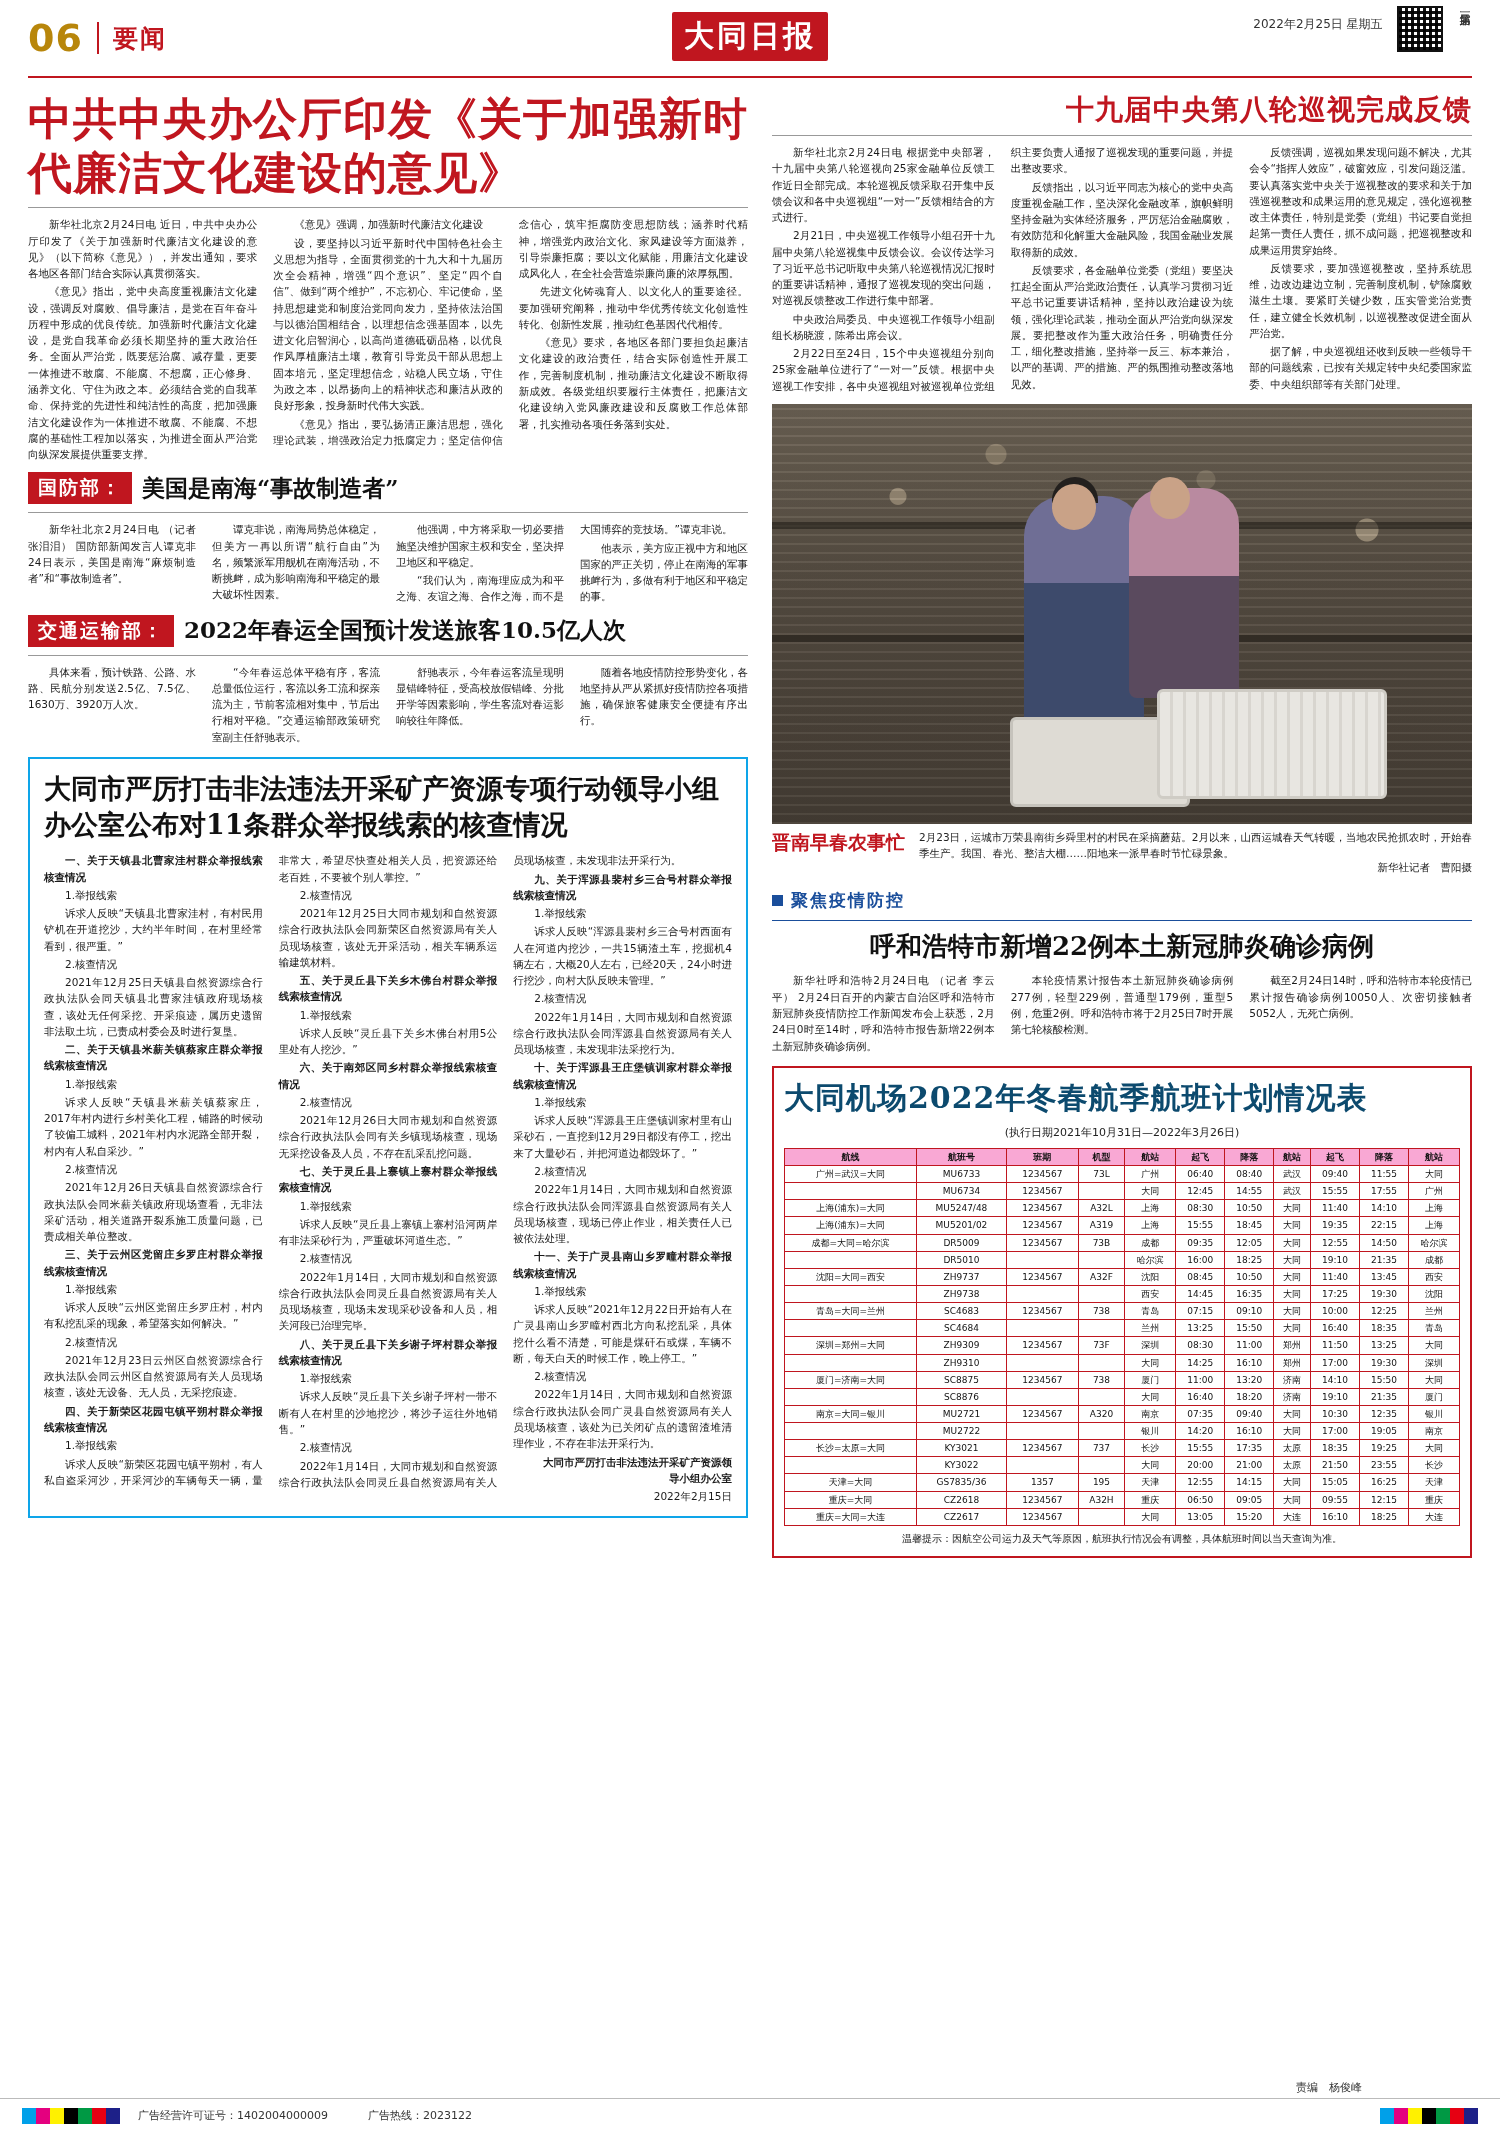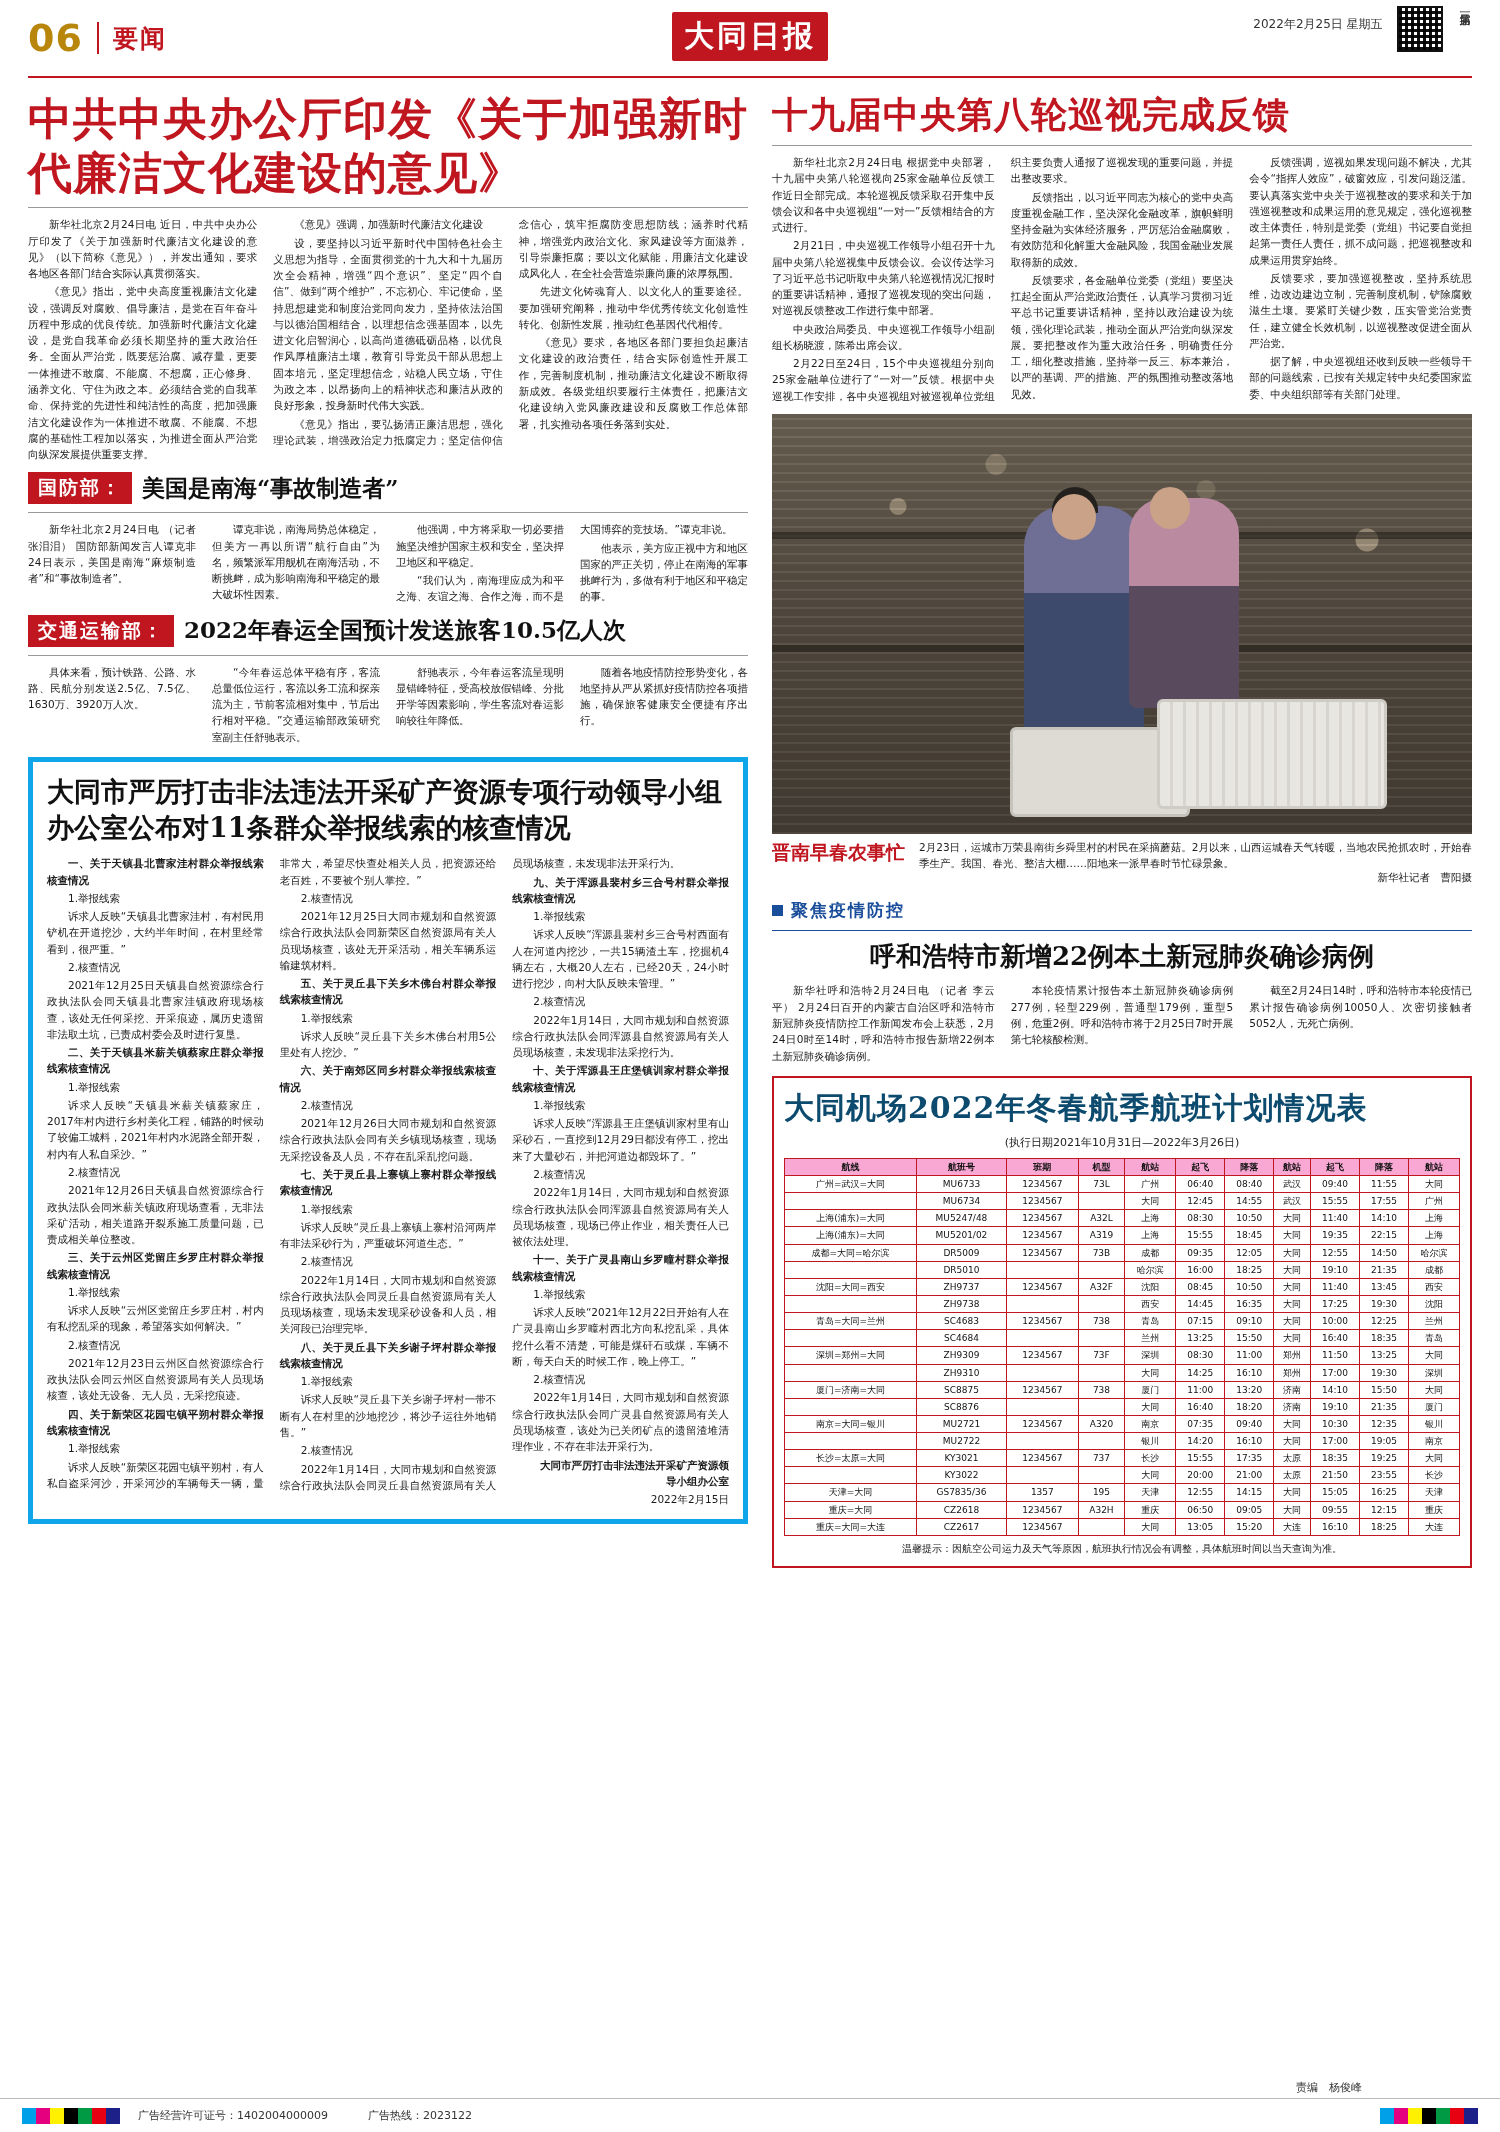--- a/index.html
+++ b/index.html
@@ -34,39 +34,39 @@
   .col-left-top { width:720px; }
   .col-right-top { flex:1; }
 
   .h1-main {
     font-family:"DejaVu Serif", serif;
     font-size:44px; font-weight:bold; color:#c0161f;
     line-height:1.22; letter-spacing:1px;
   }
   .h1-right {
     font-family:"DejaVu Serif", serif;
-    font-size:36px; font-weight:bold; color:#c0161f;
-    line-height:1.25; letter-spacing:1px; text-align:left;
+    font-size:28px; font-weight:bold; color:#c0161f;
+    line-height:1.25; letter-spacing:1px; text-align:right;
   }
 
   
   .cols { column-gap:16px; font-size:10.5px; line-height:1.55; text-align:justify; color:#1a1a1a; }
   .cols p { margin:0 0 2px 0; text-indent:2em; }
   .c4 { column-count:4; }
   .c3 { column-count:3; }
   .rule { border-top:1px solid #999; margin:8px 0; }
   .rule-red { border-top:2px solid #c0161f; margin:8px 0; }
 
   
   .tag-head { display:flex; align-items:center; gap:10px; margin:10px 0 6px; }
   .tag { background:#c0161f; color:#fff; font-size:19px; font-weight:bold; padding:3px 10px; letter-spacing:2px; }
   .tag-title { font-size:23px; font-weight:bold; color:#111; font-family:"DejaVu Serif", serif; }
 
   
-  .boxed { border:5px solid #0ea5e9; padding:12px 14px; margin-top:12px; }
+  .boxed { border:2px solid #0ea5e9; padding:12px 14px; margin-top:12px; }
   .boxed h2 {
     margin:0 0 10px 0; font-size:27px; line-height:1.32; font-weight:bold;
     font-family:"DejaVu Serif", serif; color:#111;
   }
   .sub-h { font-weight:bold; text-indent:0; }
 
   
   .photo-wrap { margin-top:10px; }
   .photo { width:100%; height:420px; position:relative; overflow:hidden; background:#6b6257; }
   .photo .bg1 { position:absolute; inset:0;

